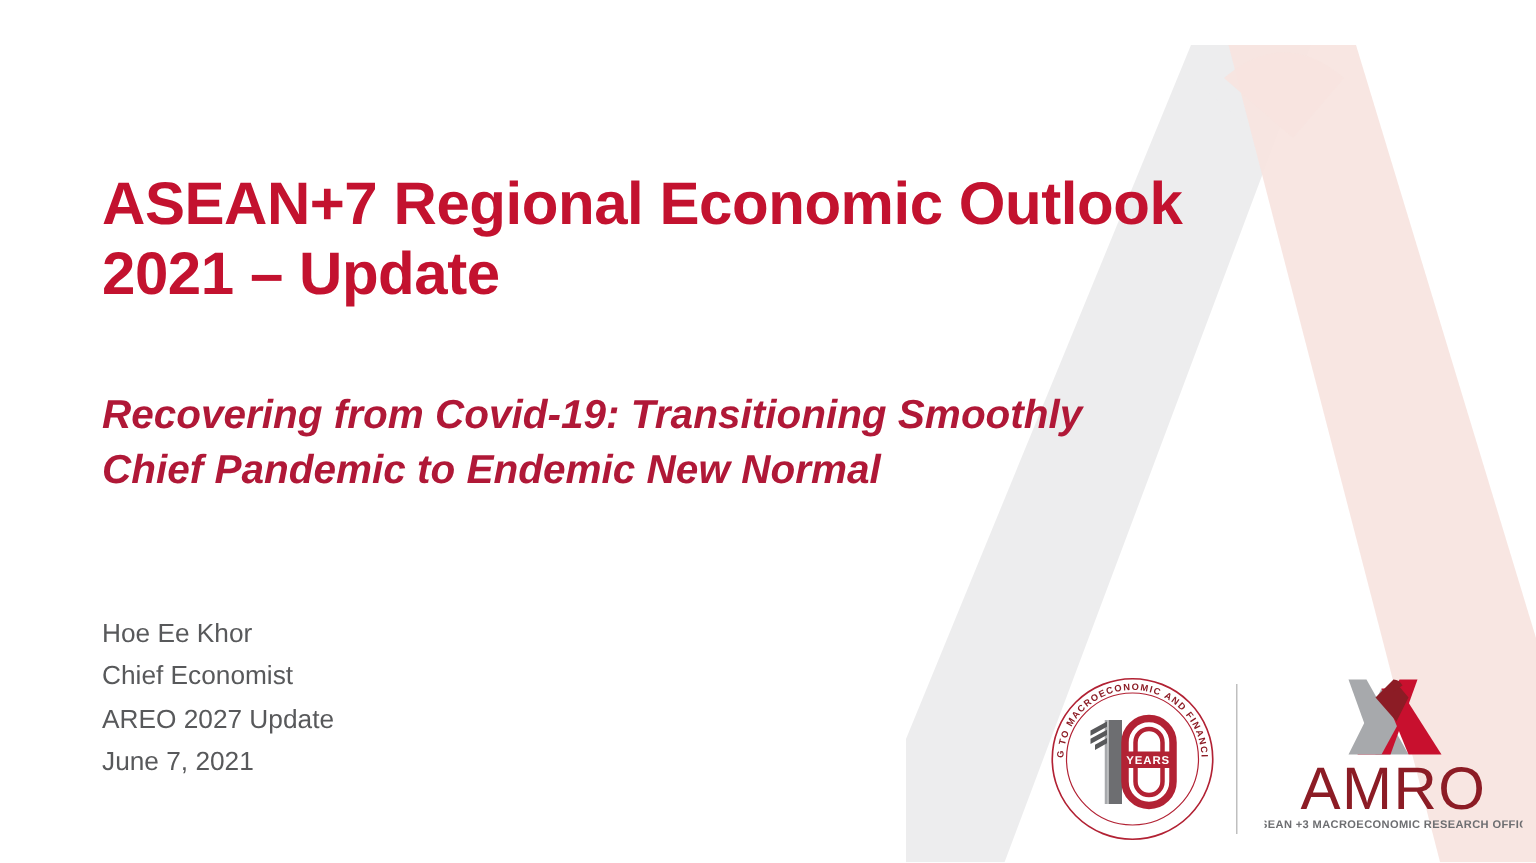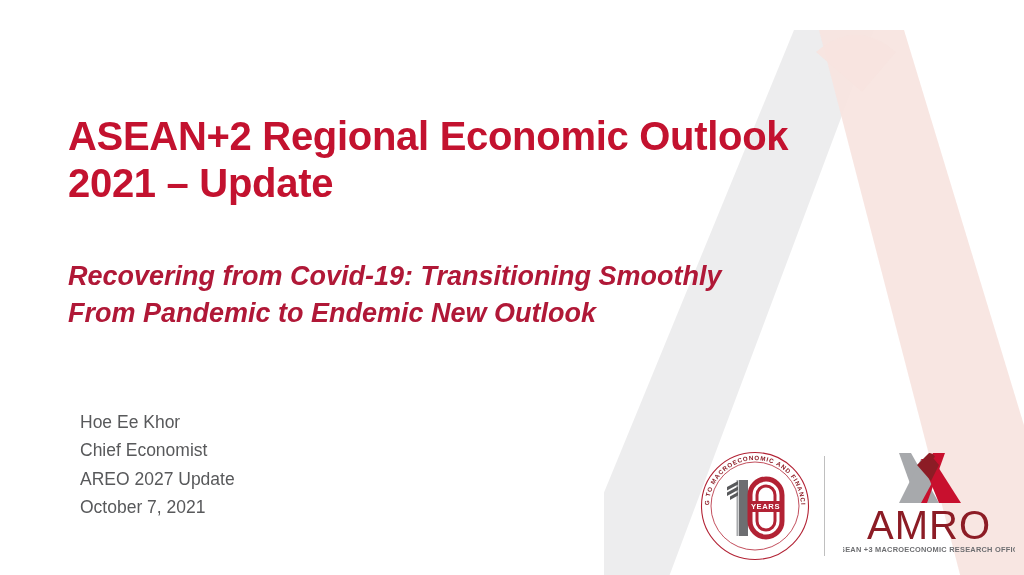--- a/index.html
+++ b/index.html
@@ -54,21 +54,21 @@
     font-style: italic;
     font-weight: bold;
     color: #B01837;
     line-height: 1.38;
     white-space: nowrap;
   }
 
   
   .author-block {
     position: absolute;
-    left: 80px;
+    left: 68px;
     top: 408px;
   }
   .author-line {
     font-size: 17.5px;
     color: #58595B;
     line-height: 1.62;
     white-space: nowrap;
   }
 
   
@@ -112,34 +112,34 @@
 
       <path d="M 190 52 Q 230 18 268 52 L 235 90 Z" fill="#EDEDEE"></path>
 
       <path d="M 215 30 L 300 30 L 470 590 L 360 590 Z" fill="#F7E4E0" fill-opacity="0.92"></path>
 
       <path d="M 212 52 Q 252 18 292 52 L 258 92 Z" fill="#F7E4E0" fill-opacity="0.92"></path>
     </g>
   </svg>
 
   <div class="title-block">
-    <div class="title-line">ASEAN+2 Regional Economic Outlook</div>
+    <div class="title-line">ASEAN+7 Regional Economic Outlook</div>
     <div class="title-line">2021 – Update</div>
   </div>
 
   <div class="subtitle-block">
     <div class="subtitle-line">Recovering from Covid-19: Transitioning Smoothly</div>
-    <div class="subtitle-line">From Pandemic to Endemic New Outlook</div>
+    <div class="subtitle-line">Chief Pandemic to Endemic New Normal</div>
   </div>
 
   <div class="author-block">
     <div class="author-line">Hoe Ee Khor</div>
     <div class="author-line">Chief Economist</div>
     <div class="author-line">AREO 2027 Update</div>
-    <div class="author-line">October 7, 2021</div>
+    <div class="author-line">June 7, 2021</div>
   </div>
 
   <svg class="anniversary-emblem" viewBox="0 0 116 116">
     <defs>
       <path id="arcpath" d="M 58 108 A 50 50 0 1 1 58.1 108" fill="none"></path>
       <path id="arcpath2" d="M 12 58 A 46 46 0 0 1 104 58" fill="none"></path>
       <path id="arcpath3" d="M 104 58 A 46 46 0 0 1 12 58" fill="none"></path>
     </defs>
 
     <circle cx="58" cy="58" r="53.5" fill="none" stroke="#B22234" stroke-width="1.1"></circle>

